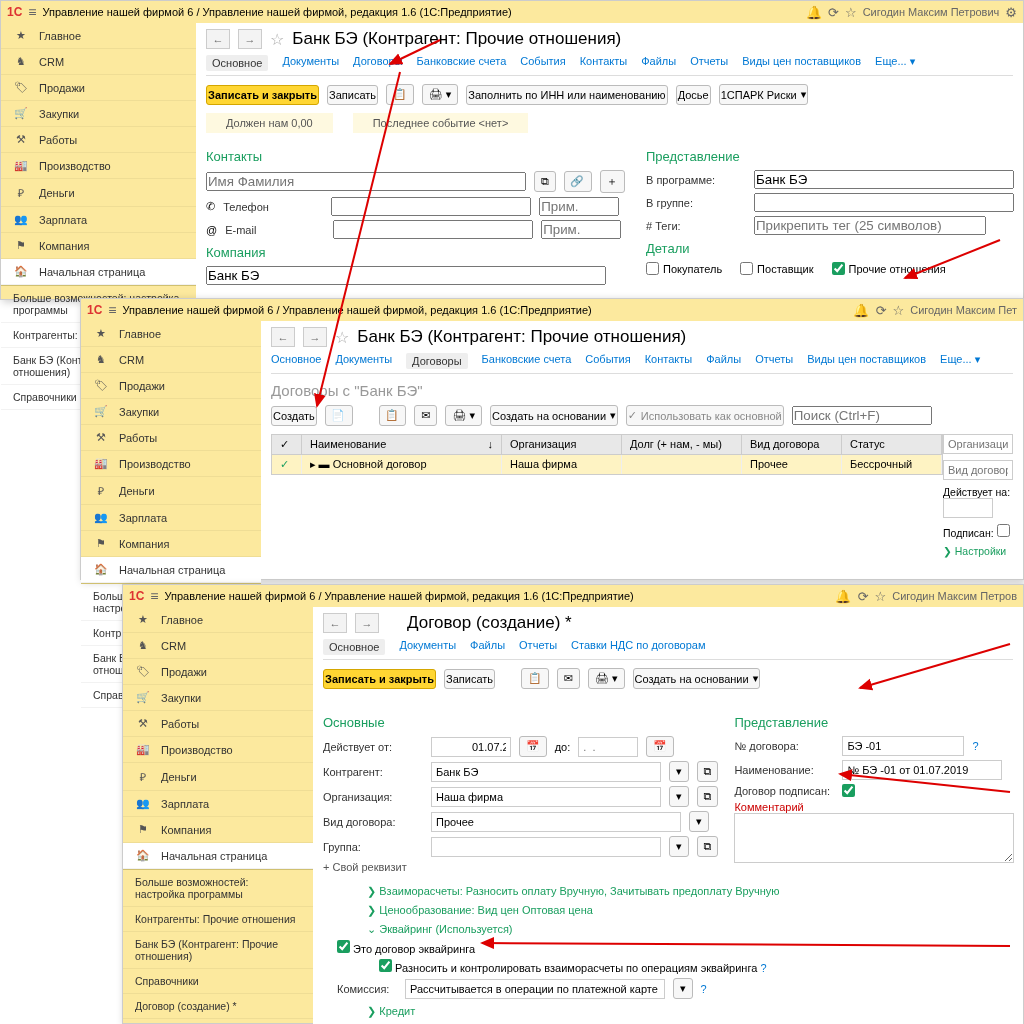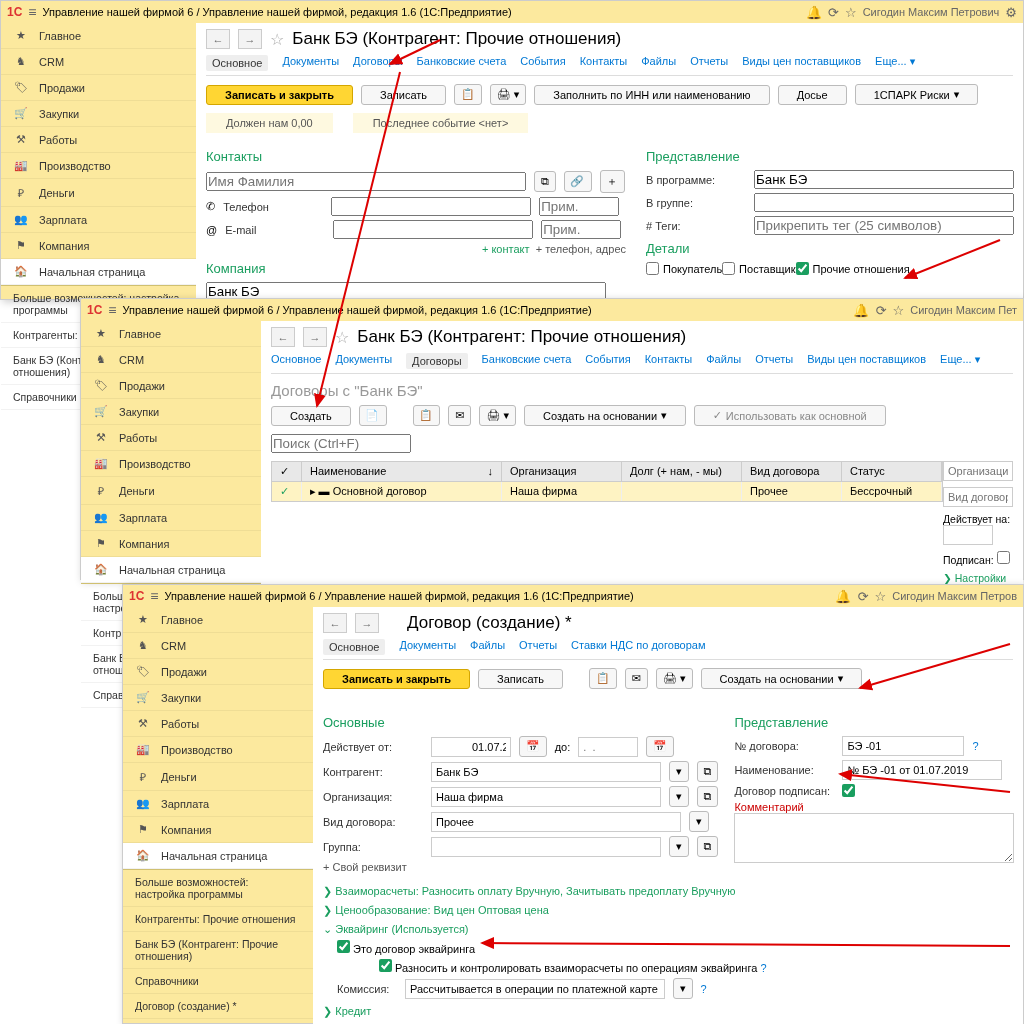--- a/index.html
+++ b/index.html
@@ -18,46 +18,46 @@
 .sidebar .bottom-items .bitem { padding: 6px 12px; font-size: 10.5px; color: #333; cursor: pointer; border-bottom: 1px solid rgba(0,0,0,0.05); }
 .content { position: absolute; left: 195px; top: 22px; right: 0; background: #fff; padding: 6px 10px; }
 .page-header { display: flex; align-items: center; gap: 8px; margin-bottom: 6px; }
 .nav-btn { width: 24px; height: 20px; background: #f3f3f3; border: 1px solid #ccc; display: inline-flex; align-items: center; justify-content: center; color: #666; cursor: pointer; }
 .star { color: #aaa; font-size: 16px; }
 .page-title { font-size: 17px; font-weight: normal; }
 .tab-bar { display: flex; gap: 14px; border-bottom: 1px solid #ddd; padding-bottom: 4px; margin-bottom: 8px; font-size: 11px; }
 .tab-bar a { color: #0078d4; text-decoration: none; cursor: pointer; }
 .tab-bar a.sel { color: #333; background: #eee; padding: 2px 6px; border-radius: 2px; }
 .toolbar { display: flex; gap: 8px; align-items: center; margin-bottom: 8px; flex-wrap: wrap; }
-.btn { border: 1px solid #bbb; background: #f7f7f7; padding: 3px 18px; border-radius: 3px; cursor: pointer; font-size: 11px; display: inline-flex; align-items: center; gap: 4px; }
+.btn { border: 1px solid #bbb; background: #f7f7f7; padding: 3px 1px; border-radius: 3px; cursor: pointer; font-size: 11px; display: inline-flex; align-items: center; gap: 4px; }
 .btn.primary { background: #ffd633; border-color: #d4a600; font-weight: bold; }
 .btn.ico { padding: 3px 6px; }
 .status-row { display: flex; gap: 20px; margin-bottom: 10px; }
 .status-box { background: #fef9e0; padding: 4px 20px; font-size: 11px; color: #555; }
 .section-title { color: #1a9e5f; font-size: 13px; margin: 6px 0; }
 .form-row { display: flex; align-items: center; gap: 8px; margin-bottom: 4px; }
 .form-row label { width: 100px; font-size: 11px; color: #333; }
-.checkbox-row { display: flex; align-items: center; }
+.checkbox-row { display: flex; gap: 18px; align-items: center; }
 .checkbox-row label { display: inline-flex; align-items: center; gap: 4px; font-size: 11px; }
 .link { color: #0078d4; cursor: pointer; }
 .green-link { color: #1a9e5f; cursor: pointer; }
 .table-head { display: flex; background: #e8e8e8; border: 1px solid #ccc; font-size: 11px; }
 .table-head div { padding: 3px 8px; border-right: 1px solid #ccc; }
 .table-row { display: flex; background: #fef3c3; border: 1px solid #ccc; border-top: none; font-size: 11px; }
 .table-row div { padding: 3px 8px; border-right: 1px solid #eee; }
 .col-check { width: 30px; }
 .col-name { width: 200px; }
 .col-org { width: 120px; }
 .col-debt { width: 120px; }
 .col-type { width: 100px; }
 .col-status { width: 100px; }
 .arrow { position: absolute; pointer-events: none; z-index: 500; }
 .details-panel { width: 130px; float: right; font-size: 10.5px; }
 .details-panel .drow { margin-bottom: 6px; }
-.expando { color: #1a9e5f; font-size: 11px; cursor: pointer; }
+.expando { color: #1a9e5f; font-size: 11px; cursor: pointer; margin-left: 44px; }
 .small-input { border: 1px solid #ccc; padding: 2px 4px; font-size: 11px; height: 20px; }
 </style>
 </head>
 <body>
 
 <div class="window" style="left:0;top:0;width:1024px;height:300px;z-index:1;">
   <div class="titlebar">
     <span class="logo">1С</span>
     <span class="burger">≡</span>
     <span>Управление нашей фирмой 6 / Управление нашей фирмой, редакция 1.6  (1С:Предприятие)</span>
@@ -163,37 +163,36 @@
             <label>Телефон</label>
             <input class="field" style="width: 200px;">
             <input class="field" style="width: 80px;" placeholder="Прим.">
           </div>
         <div class="form-row">
             <span>@</span>
             <label>E-mail</label>
             <input class="field" style="width: 200px;">
             <input class="field" style="width: 80px;" placeholder="Прим.">
           </div>
-        <div style="text-align:right;"><span class="green-link">+ контакт</span>&nbsp;&nbsp;<span style="color:#555;">+ телефон, адрес</span></div>
         <div class="section-title">Компания</div>
         <input class="field" style="width: 400px;" value="Банк БЭ">
       </div>
       <div style="flex:1;">
         <div class="section-title">Представление</div>
         <div class="form-row">
             <label>В программе:</label>
             <input class="field" style="width: 260px;" value="Банк БЭ">
           </div>
         <div class="form-row">
             <label>В группе:</label>
             <input class="field" style="width: 260px;">
           </div>
         <div class="form-row">
             <label># Теги:</label>
-            <input class="field" style="width: 260px;" placeholder="Прикрепить тег (25 символов)">
+            <input class="field" style="width: 232px;" placeholder="Прикрепить тег (25 символов)">
           </div>
         <div class="section-title">Детали</div>
         <div class="checkbox-row">
           <label>
               <input type="checkbox" style=""> 
               <span>Покупатель</span>
             </label>
           <label>
               <input type="checkbox" style=""> 
               <span>Поставщик</span>

